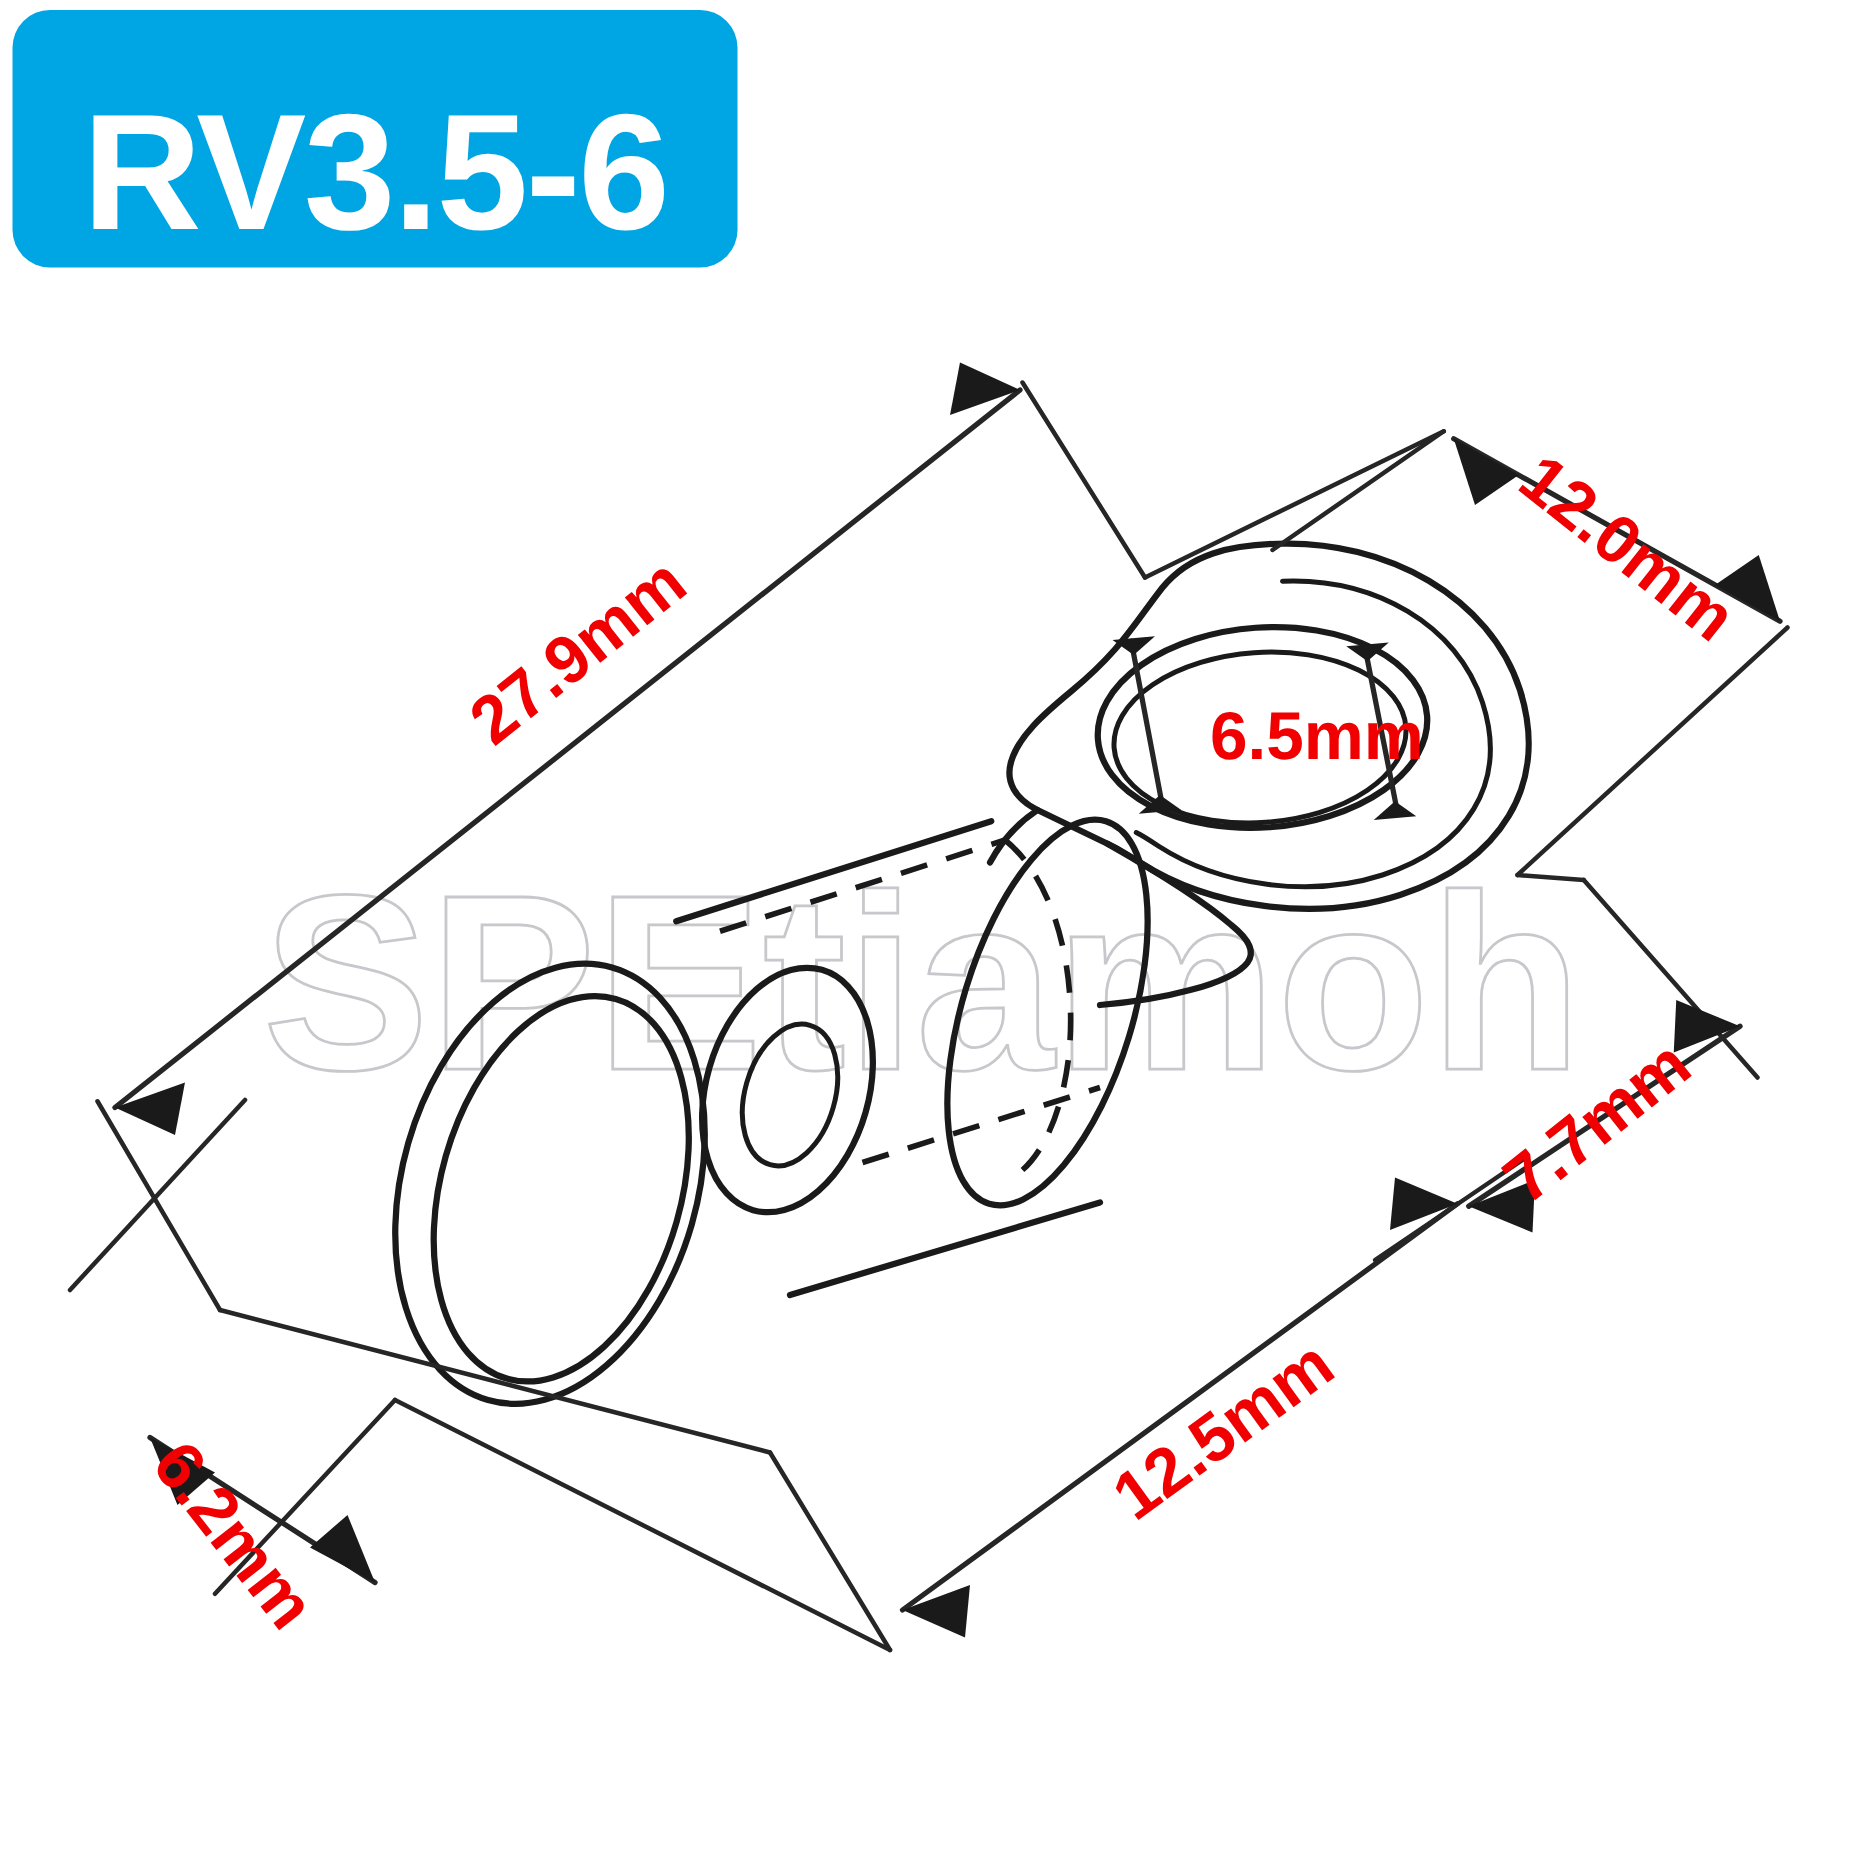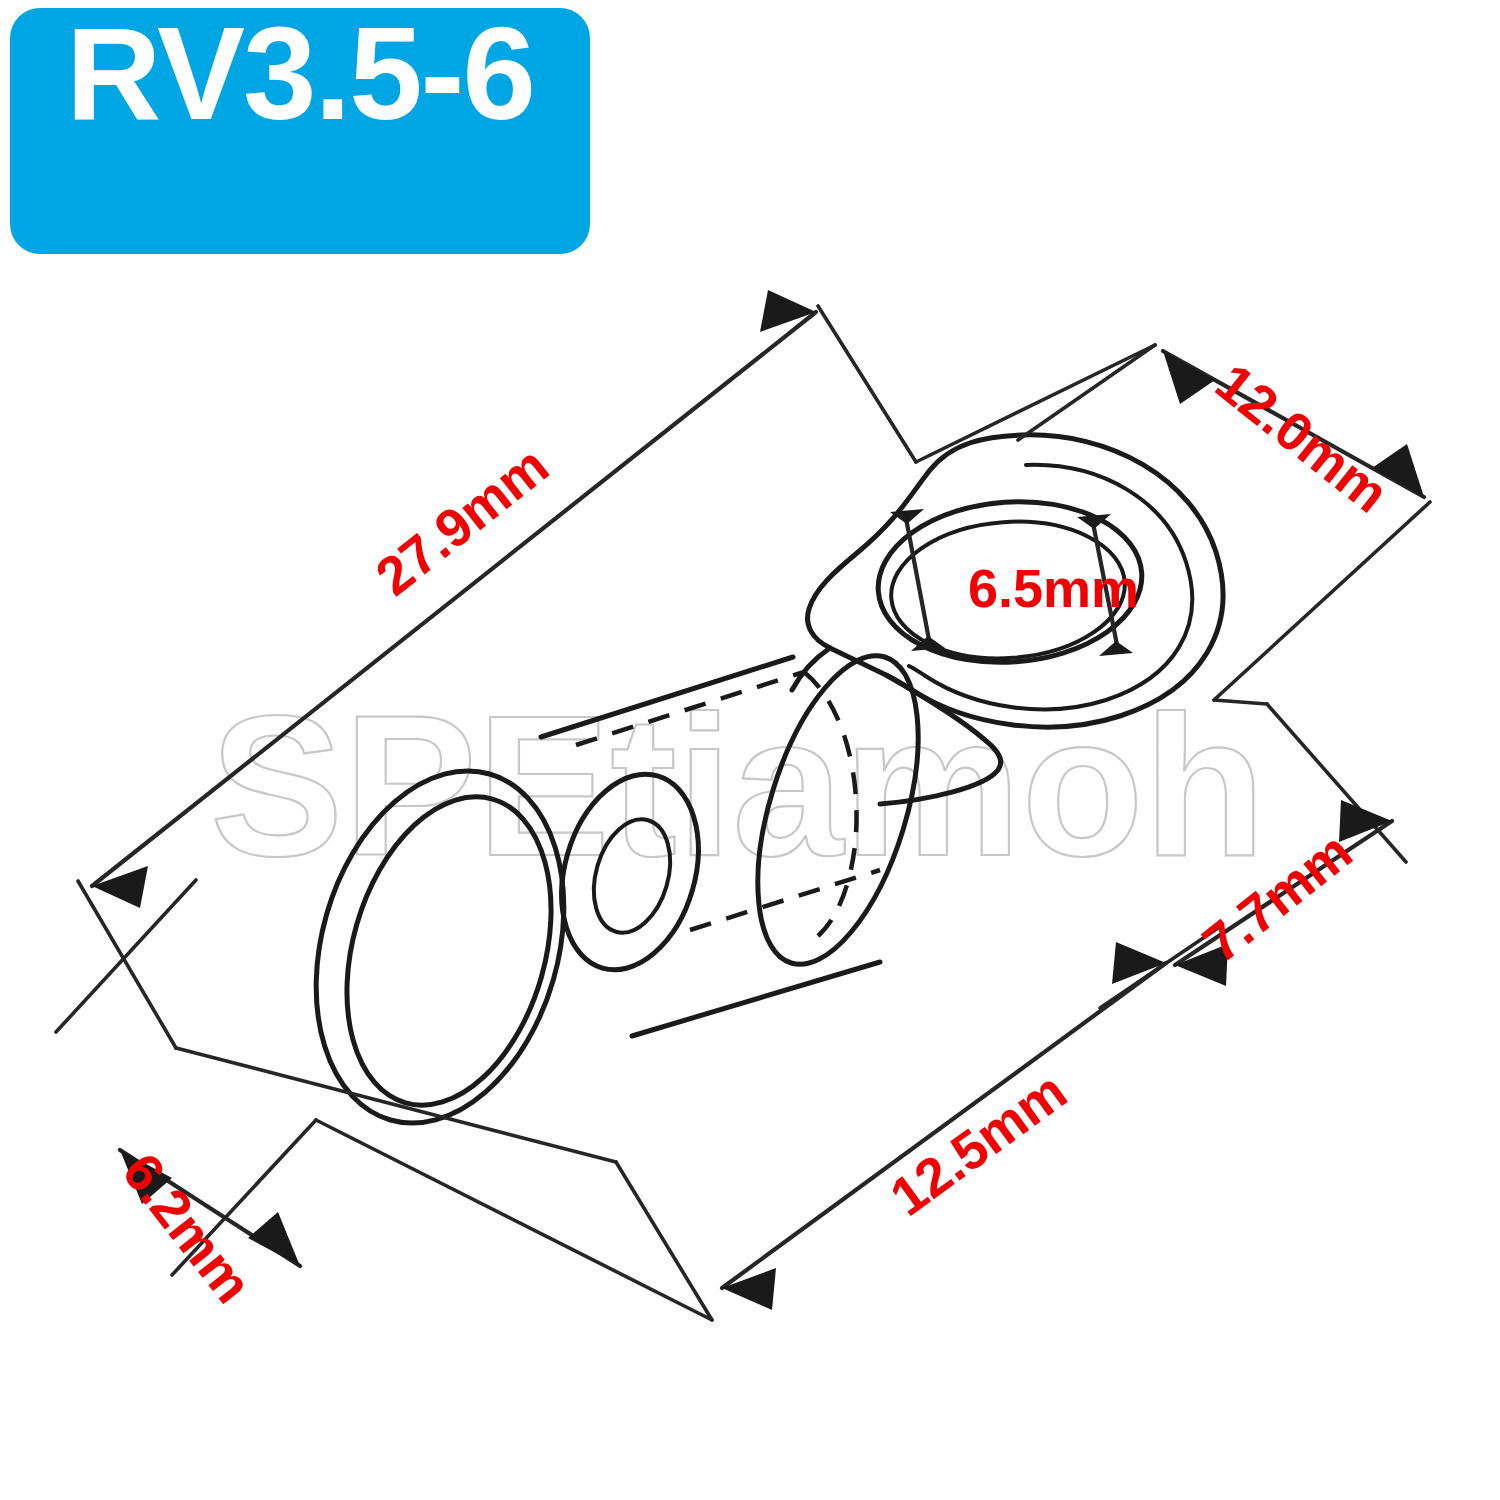--- a/index.html
+++ b/index.html
@@ -13,27 +13,27 @@
     height: 1500px;
     background: #ffffff;
     font-family: "Liberation Sans", sans-serif;
     overflow: hidden;
   }
   #badge {
     position: absolute;
     left: 10px;
     top: 8px;
     width: 580px;
-    height: 246px;
+    height: 206px;
     border-radius: 30px;
     display: flex;
-    align-items: flex-start;
+    align-items: flex-end;
     justify-content: center;
     box-sizing: border-box;
-    padding-bottom: 23px;
+    padding-bottom: 10px;
   }
   #badge-label {
     color: #ffffff;
     font-size: 132px;
     font-weight: bold;
     letter-spacing: -2px;
     line-height: 1;
     font-family: "Liberation Sans", sans-serif;
     white-space: nowrap;
   }

